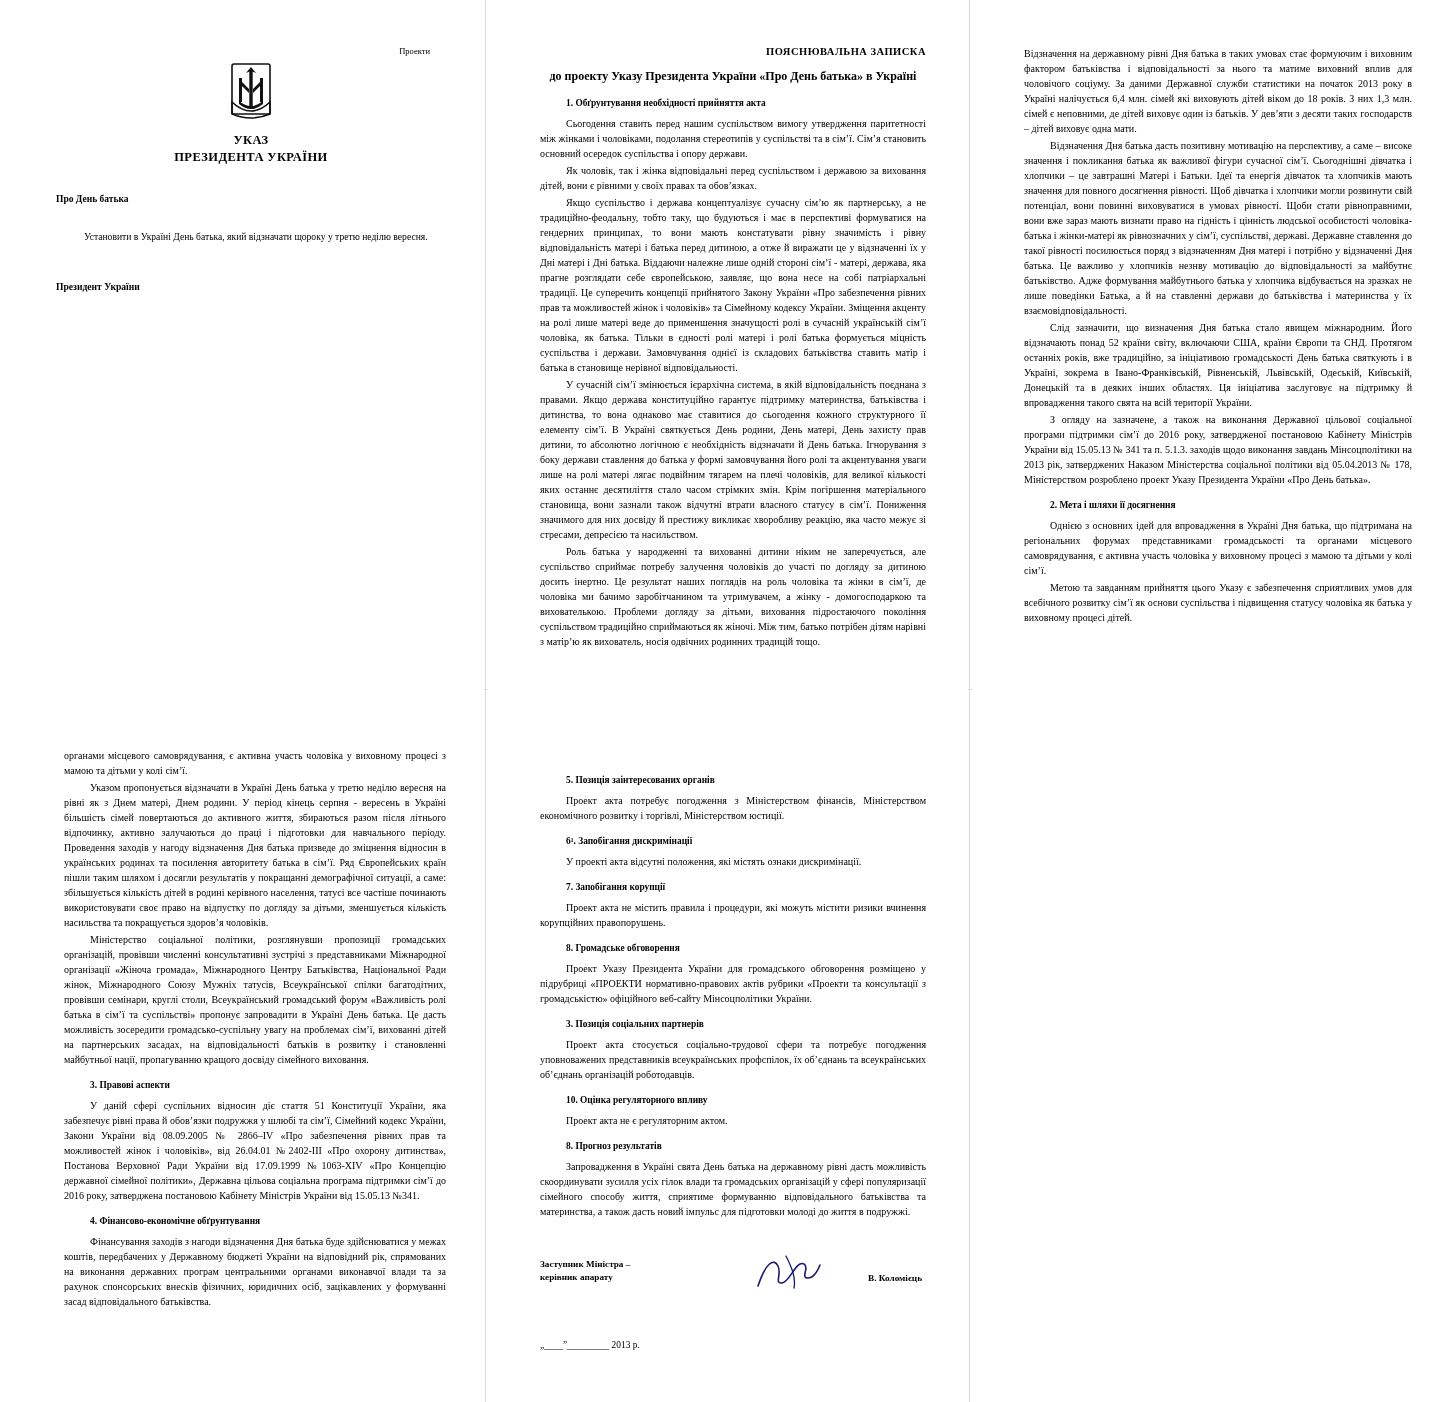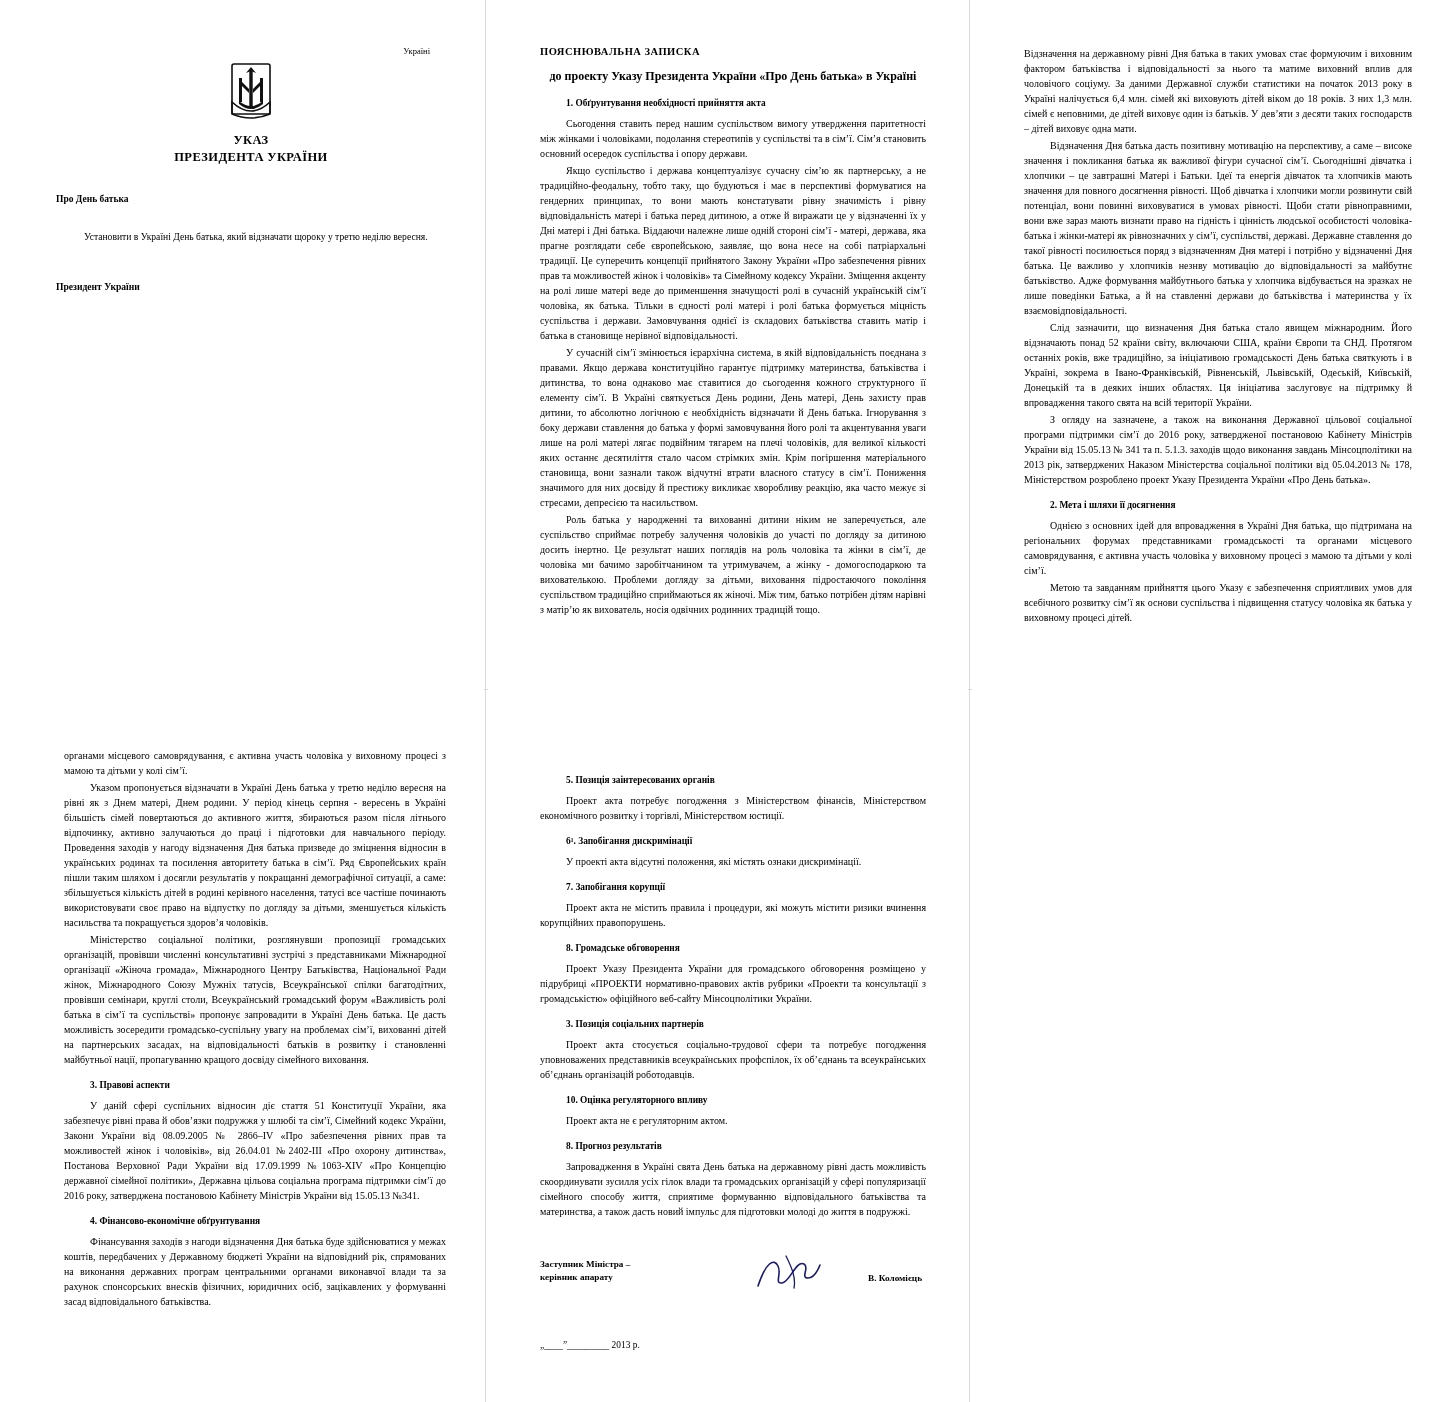--- a/index.html
+++ b/index.html
@@ -95,21 +95,21 @@
     text-indent: 28px;
   }
   .signature {
     font-size: 9.6px;
     font-weight: bold;
     margin: 36px 0 0 0;
   }
 
   
   h1.note-title {
-    text-align: left;
+    text-align: right;
     font-weight: bold;
     font-size: 10.5px;
     letter-spacing: 0.5px;
     margin: 0 0 12px 0;
   }
   .note-sub {
     text-align: center;
     font-weight: bold;
     font-size: 12px;
     margin: 0 0 14px 0;
@@ -160,21 +160,21 @@
 </style>
 </head>
 <body>
 
 <div class="divider-v" style="left:485px;"></div>
 <div class="divider-v" style="left:969px;"></div>
 <div class="divider-h" style="top:689px;"></div>
 
 <div class="sheet" id="page-1">
   <div class="pad">
-    <div class="proekt">Україні</div>
+    <div class="proekt">Проекти</div>
 
     <div class="emblem">
       <svg width="46" height="60" viewBox="0 0 46 60" aria-hidden="true">
         <rect x="4" y="2" width="38" height="50" rx="2" fill="none" stroke="#111" stroke-width="1.6"></rect>
         <path d="M4 40 Q23 58 42 40 L42 52 Q23 60 4 52 Z" fill="none" stroke="#111" stroke-width="1.6"></path>
         <g fill="#111">
           <rect x="21.3" y="8" width="3.4" height="36"></rect>
           <rect x="11" y="16" width="3" height="24"></rect>
           <rect x="32" y="16" width="3" height="24"></rect>
           <path d="M11 39 Q23 49 35 39 L35 42 Q23 52 11 42 Z"></path>
@@ -199,20 +199,21 @@
   </div>
 </div>
 
 <div class="sheet" id="page-2">
   <div class="pad-narrow">
     <h1 class="note-title">ПОЯСНЮВАЛЬНА ЗАПИСКА</h1>
     <div class="note-sub">до проекту Указу Президента України «Про День батька» в Україні</div>
 
     <h2 class="sec">1. Обґрунтування необхідності прийняття акта</h2>
     <p class="para">Сьогодення ставить перед нашим суспільством вимогу утвердження паритетності між жінками і чоловіками, подолання стереотипів у суспільстві та в сім’ї. Сім’я становить основний осередок суспільства і опору держави.</p>
+    <p class="para">Як чоловік, так і жінка відповідальні перед суспільством і державою за виховання дітей, вони є рівними у своїх правах та обов’язках.</p>
     <p class="para">Якщо суспільство і держава концептуалізує сучасну сім’ю як партнерську, а не традиційно-феодальну, тобто таку, що будуються і має в перспективі формуватися на гендерних принципах, то вони мають констатувати рівну значимість і рівну відповідальність матері і батька перед дитиною, а отже й виражати це у відзначенні їх у Дні матері і Дні батька. Віддаючи належне лише одній стороні сім’ї - матері, держава, яка прагне розглядати себе європейською, заявляє, що вона несе на собі патріархальні традиції. Це суперечить концепції прийнятого Закону України «Про забезпечення рівних прав та можливостей жінок і чоловіків» та Сімейному кодексу України. Зміщення акценту на ролі лише матері веде до применшення значущості ролі в сучасній українській сім’ї чоловіка, як батька. Тільки в єдності ролі матері і ролі батька формується міцність суспільства і держави. Замовчування однієї із складових батьківства ставить матір і батька в становище нерівної відповідальності.</p>
     <p class="para">У сучасній сім’ї змінюється ієрархічна система, в якій відповідальність поєднана з правами. Якщо держава конституційно гарантує підтримку материнства, батьківства і дитинства, то вона однаково має ставитися до сьогодення кожного структурного її елементу сім’ї. В Україні святкується День родини, День матері, День захисту прав дитини, то абсолютно логічною є необхідність відзначати й День батька. Ігнорування з боку держави ставлення до батька у формі замовчування його ролі та акцентування уваги лише на ролі матері лягає подвійним тягарем на плечі чоловіків, для великої кількості яких останнє десятиліття стало часом стрімких змін. Крім погіршення матеріального становища, вони зазнали також відчутні втрати власного статусу в сім’ї. Пониження значимого для них досвіду й престижу викликає хворобливу реакцію, яка часто межує зі стресами, депресією та насильством.</p>
     <p class="para">Роль батька у народженні та вихованні дитини ніким не заперечується, але суспільство сприймає потребу залучення чоловіків до участі по догляду за дитиною досить інертно. Це результат наших поглядів на роль чоловіка та жінки в сім’ї, де чоловіка ми бачимо заробітчанином та утримувачем, а жінку - домогосподаркою та вихователькою. Проблеми догляду за дітьми, виховання підростаючого покоління суспільством традиційно сприймаються як жіночі. Між тим, батько потрібен дітям нарівні з матір’ю як вихователь, носія одвічних родинних традицій тощо.</p>
   </div>
 </div>
 
 <div class="sheet" id="page-3">
   <div class="pad-narrow">
     <p class="para" style="text-indent:0">Відзначення на державному рівні Дня батька в таких умовах стає формуючим і виховним фактором батьківства і відповідальності за нього та матиме виховний вплив для чоловічого соціуму. За даними Державної служби статистики на початок 2013 року в Україні налічується 6,4 млн. сімей які виховують дітей віком до 18 років. З них 1,3 млн. сімей є неповними, де дітей виховує один із батьків. У дев’яти з десяти таких господарств – дітей виховує одна мати.</p>
     <p class="para">Відзначення Дня батька дасть позитивну мотивацію на перспективу, а саме – високе значення і покликання батька як важливої фігури сучасної сім’ї. Сьогоднішні дівчатка і хлопчики – це завтрашні Матері і Батьки. Ідеї та енергія дівчаток та хлопчиків мають значення для повного досягнення рівності. Щоб дівчатка і хлопчики могли розвинути свій потенціал, вони повинні виховуватися в умовах рівності. Щоби стати рівноправними, вони вже зараз мають визнати право на гідність і цінність людської особистості чоловіка-батька і жінки-матері як рівнозначних у сім’ї, суспільстві, державі. Державне ставлення до такої рівності посилюється поряд з відзначенням Дня матері і потрібно у відзначенні Дня батька. Це важливо у хлопчиків незнву мотивацію до відповідальності за майбутнє батьківство. Адже формування майбутнього батька у хлопчика відбувається на зразках не лише поведінки Батька, а й на ставленні держави до батьківства і материнства у їх взаємовідповідальності.</p>

